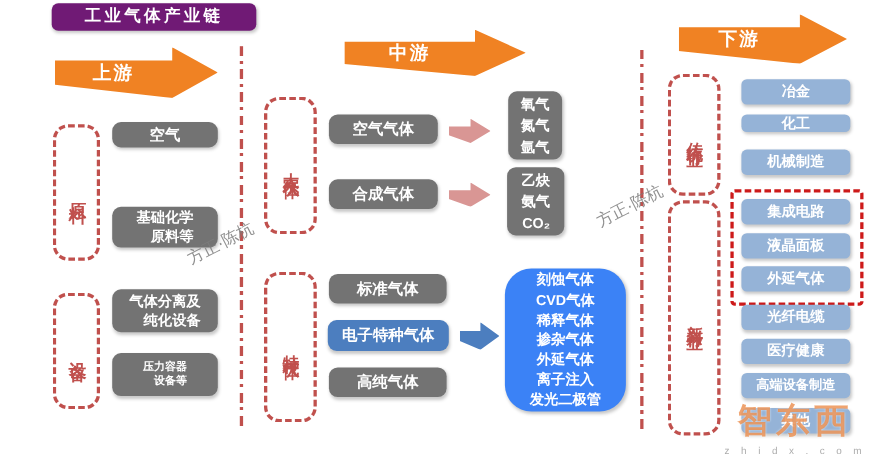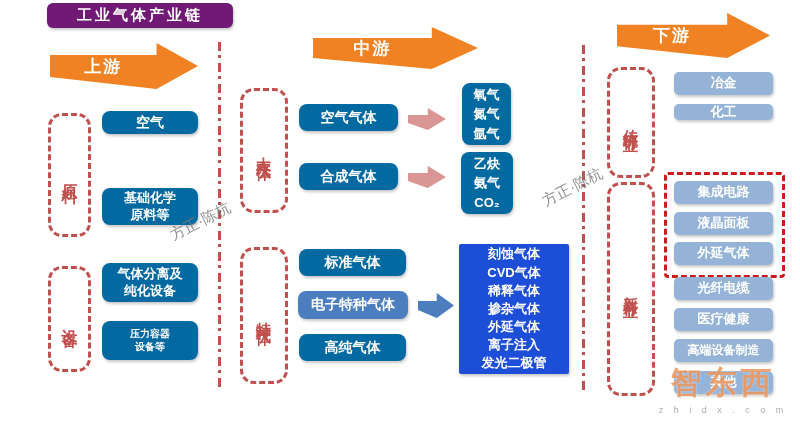--- a/index.html
+++ b/index.html
@@ -1,23 +1,23 @@
 <!DOCTYPE html>
 <html><head>
 <meta charset="utf-8">
 <style>
   html,body{margin:0;padding:0;background:#fff;}
   .canvas{position:relative;width:800px;height:423px;background:#ffffff;overflow:hidden;
           font-family:"Liberation Sans","DejaVu Sans",sans-serif;}
   .box{position:absolute;display:flex;align-items:center;justify-content:center;text-align:center;
        color:#fff;font-weight:bold;white-space:pre-line;line-height:1.25;
        box-shadow:1px 2px 3px rgba(0,0,0,0.22);}
-  .red{background:#0369a1;border-radius:8px;font-size:14px;}
+  .red{background:#737373;border-radius:8px;font-size:14px;text-align:right;}
   .blue{background:#4c7ebf;border-radius:8px;font-size:14px;}
-  .bigblue{background:#1d4ed8;border-radius:2px;font-size:13px;line-height:1.4;}
+  .bigblue{background:#3b82f6;border-radius:24px;font-size:13px;line-height:1.4;}
   .lblue{background:#95b3d7;border-radius:5px;font-size:13px;}
   .titlebox{background:#701a75;border-radius:6px;font-size:15px;letter-spacing:3px;}
   .group{position:absolute;border:3px dashed #c0504d;border-radius:14px;background:#fff;
          display:flex;align-items:center;justify-content:center;}
   .vtext{writing-mode:vertical-rl;text-orientation:upright;color:#c0504d;font-weight:bold;
          font-size:16px;letter-spacing:3px;line-height:1;}
   .bigarrow{position:absolute;background:#f08223;display:flex;align-items:center;color:#fff;
             font-weight:bold;font-size:17px;letter-spacing:2px;
             clip-path:polygon(0 26%,72% 26%,72% 0,100% 50%,72% 100%,0 74%);}
   .bigarrow span{width:72%;text-align:center;}
@@ -97,20 +97,21 @@
 掺杂气体
 外延气体
 离子注入
 发光二极管</div>
 
   <div class="group" style="left:607px;top:67px;width:42px;height:105px;">
     <span class="vtext" style="font-size:15px;">传统行业</span>
   </div>
   <div class="box lblue" style="left:674px;top:72px;width:99px;height:23px;">冶金</div>
   <div class="box lblue" style="left:674px;top:104px;width:99px;height:16px;">化工</div>
+  <div class="box lblue" style="left:674px;top:136px;width:99px;height:23px;">机械制造</div>
 
   <div class="group" style="left:607px;top:182px;width:42px;height:208px;">
     <span class="vtext" style="font-size:15px;">新兴行业</span>
   </div>
   <div class="box lblue" style="left:674px;top:181px;width:99px;height:23px;">集成电路</div>
   <div class="box lblue" style="left:674px;top:212px;width:99px;height:23px;">液晶面板</div>
   <div class="box lblue" style="left:674px;top:242px;width:99px;height:23px;">外延气体</div>
   <div class="hl" style="left:664px;top:172px;width:115px;height:100px;"></div>
   <div class="box lblue" style="left:674px;top:277px;width:99px;height:23px;">光纤电缆</div>
   <div class="box lblue" style="left:674px;top:308px;width:99px;height:23px;">医疗健康</div>

